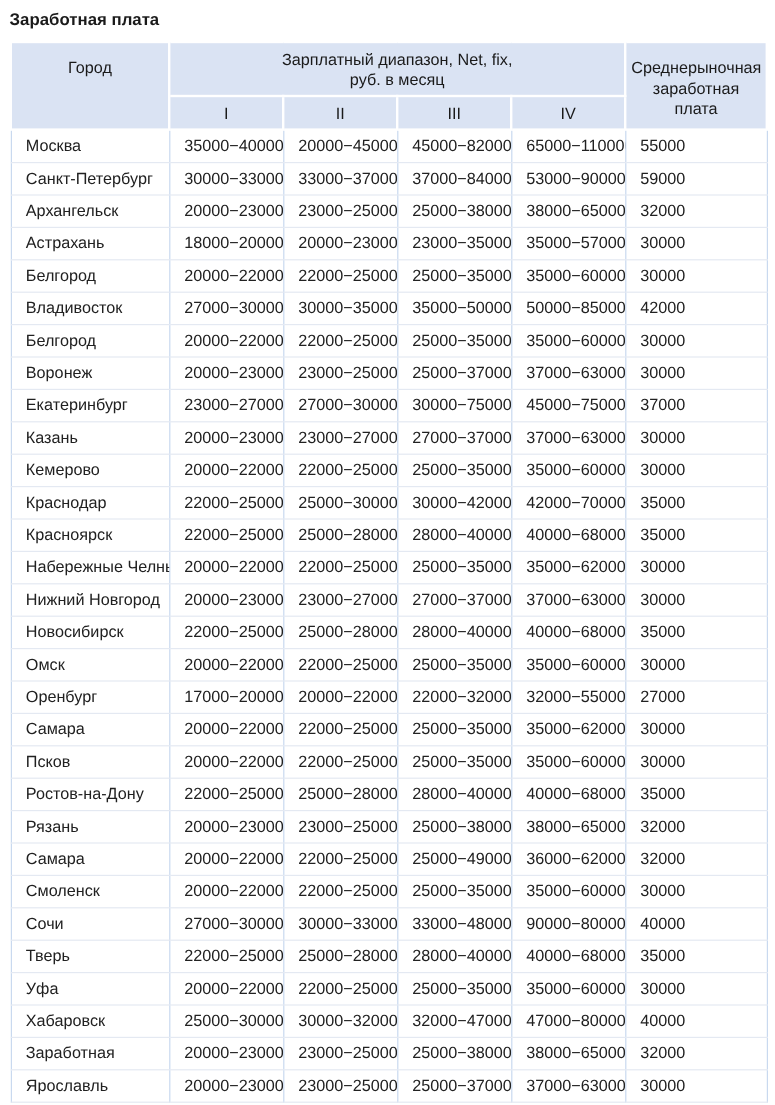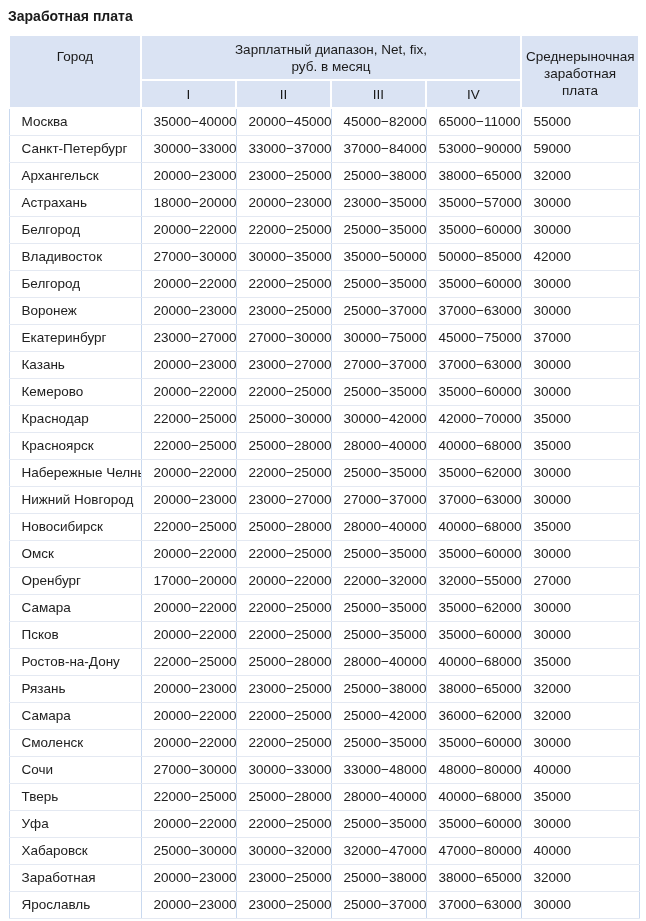--- a/index.html
+++ b/index.html
@@ -274,38 +274,38 @@
           <td>20000−23000</td>
           <td>23000−25000</td>
           <td>25000−38000</td>
           <td>38000−65000</td>
           <td>32000</td>
         </tr>
         <tr>
           <td>Самара</td>
           <td>20000−22000</td>
           <td>22000−25000</td>
-          <td>25000−42000</td>
+          <td>25000−49000</td>
           <td>36000−62000</td>
           <td>32000</td>
         </tr>
         <tr>
           <td>Смоленск</td>
           <td>20000−22000</td>
           <td>22000−25000</td>
           <td>25000−35000</td>
           <td>35000−60000</td>
           <td>30000</td>
         </tr>
         <tr>
           <td>Сочи</td>
           <td>27000−30000</td>
           <td>30000−33000</td>
           <td>33000−48000</td>
-          <td>48000−80000</td>
+          <td>90000−80000</td>
           <td>40000</td>
         </tr>
         <tr>
           <td>Тверь</td>
           <td>22000−25000</td>
           <td>25000−28000</td>
           <td>28000−40000</td>
           <td>40000−68000</td>
           <td>35000</td>
         </tr>

